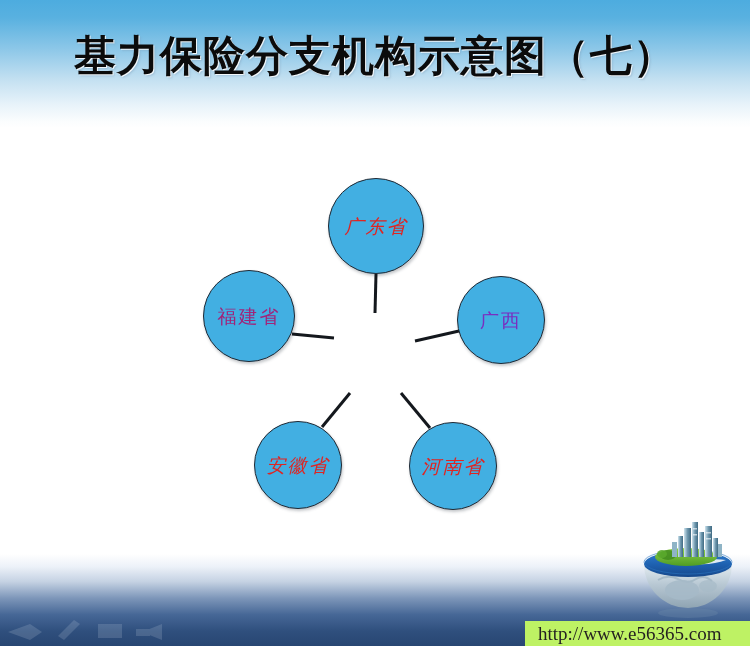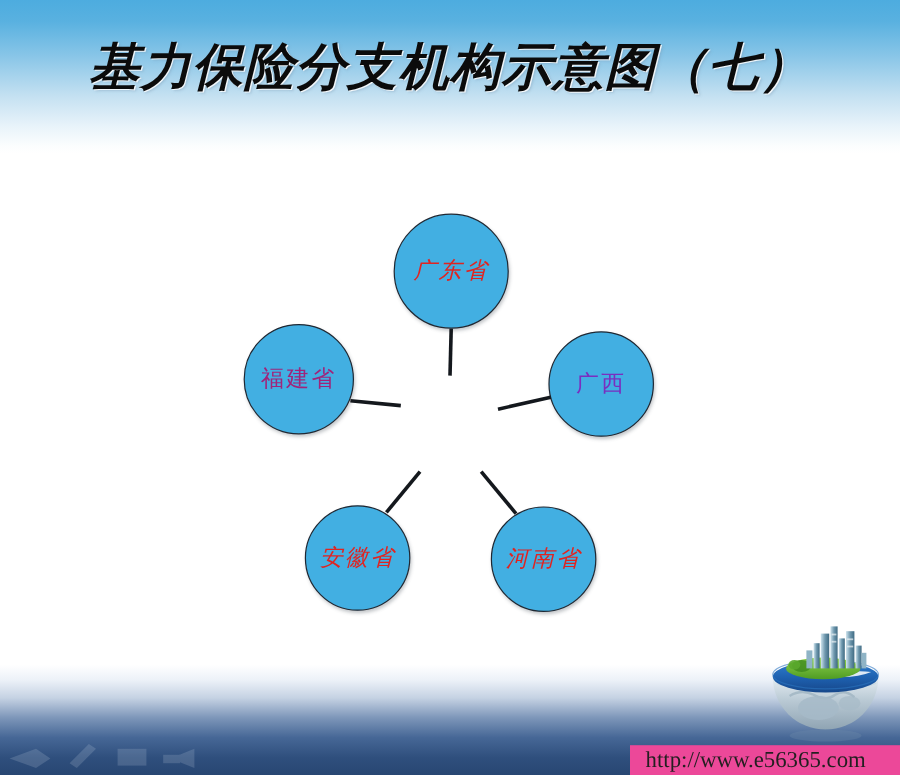--- a/index.html
+++ b/index.html
@@ -34,21 +34,20 @@
 
   
   .title {
     position: absolute;
     left: 0; top: 28px;
     width: 750px;
     text-align: center;
     font-family: "Liberation Serif", "DejaVu Serif", serif;
     font-size: 42px;
     font-weight: bold;
-    font-style: italic;
     letter-spacing: 1px;
     color: #0b0b0b;
     text-shadow: 1px 1px 0 rgba(255,255,255,0.85),
                  2px 2px 2px rgba(120,150,175,0.35);
     white-space: nowrap;
     z-index: 6;
   }
 
   
   .diagram {
@@ -113,21 +112,21 @@
     left: 634px; top: 518px;
     width: 108px; height: 106px;
     z-index: 5;
   }
 
   
   .url-plate {
     position: absolute;
     left: 525px; top: 621px;
     width: 225px; height: 25px;
-    background: #ec4899;
+    background: #bef264;
     z-index: 7;
     display: flex;
     align-items: center;
     padding-left: 13px;
     box-sizing: border-box;
   }
   .url-text {
     font-family: "Liberation Serif", "DejaVu Serif", serif;
     font-size: 19px;
     color: #231f20;

